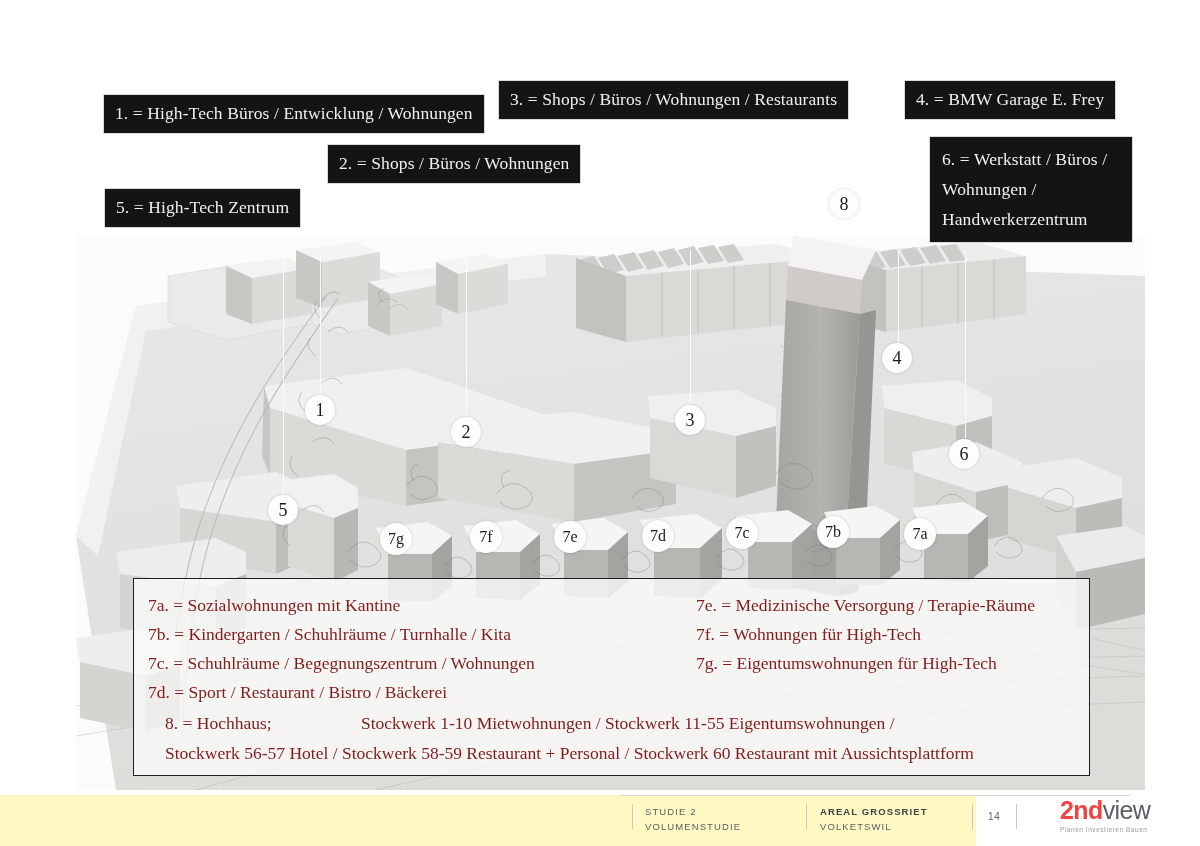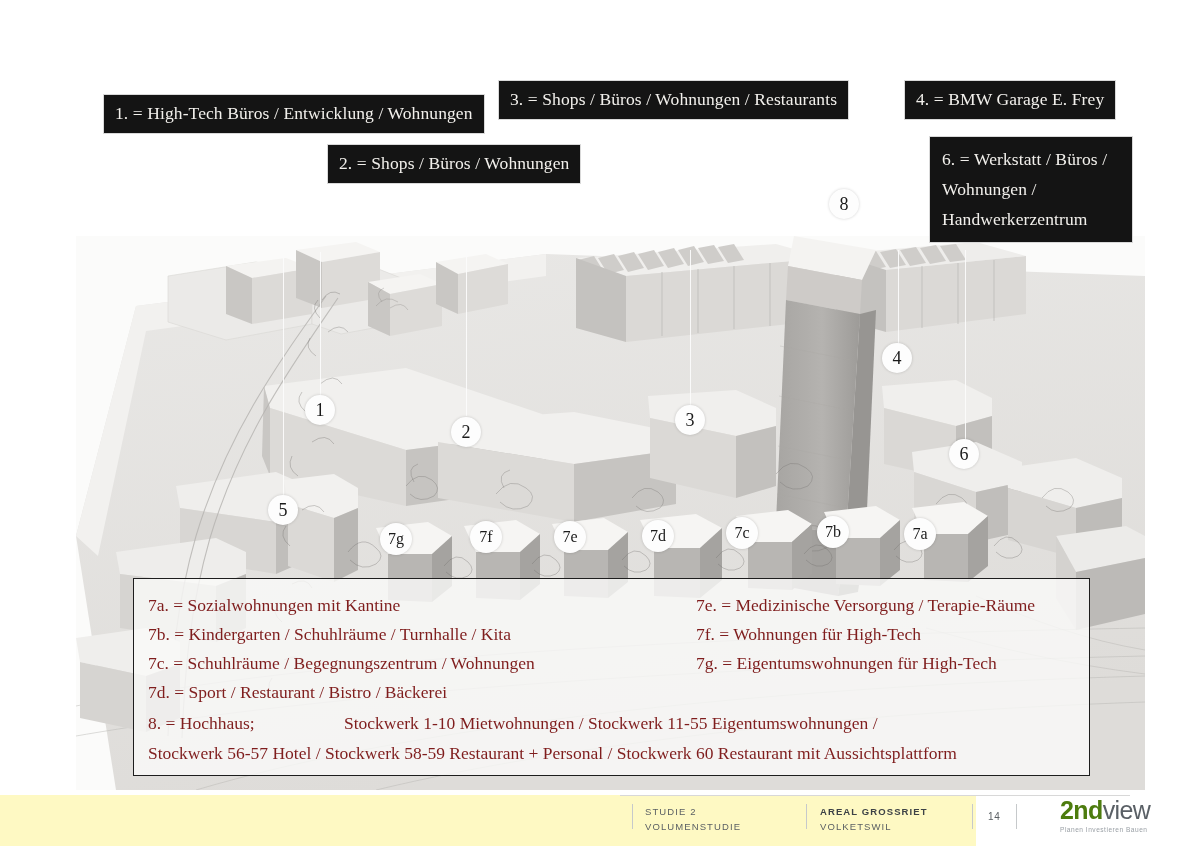--- a/index.html
+++ b/index.html
@@ -49,37 +49,37 @@
     box-sizing:border-box;
     padding:12px 14px 10px 14px;
   }
   .legend .cols{display:flex;gap:0;}
   .legend .col{display:flex;flex-direction:column;}
   .legend .col.left{width:548px;}
   .legend .col.right{width:auto;}
   .legend .row{
     font-size:17.5px;color:#7f1d1d;line-height:1.66;white-space:nowrap;
   }
-  .legend .tall{margin-top:2px;}
+  .legend .tall{margin-top:2px;margin-left:17px;}
   .legend .tall .row{line-height:1.70;}
   .hoch{display:flex;}
   .hoch .lbl{width:196px;flex:none;}
 
   
   .footer{
     position:absolute;left:0;top:795px;width:976px;height:51px;background:#fef9c3;
     font-family:"Liberation Sans", sans-serif;
   }
   .frule{position:absolute;left:620px;top:0;width:510px;height:1px;background:#d8d8d8;}
   .fitem{position:absolute;top:10px;color:#5a5f63;font-size:9.5px;letter-spacing:1.1px;line-height:1.55;}
   .fitem .b{font-weight:bold;color:#3d4246;}
   .fbar{position:absolute;top:9px;width:1px;height:25px;background:#c6c9cb;}
   .logo{position:absolute;left:1060px;top:798px;font-family:"Liberation Sans", sans-serif;}
   .logo .lt{font-size:25px;letter-spacing:-.6px;line-height:1;}
-  .logo .lt .a{color:#4d7c0f;font-weight:bold;}
+  .logo .lt .a{color:#ef4444;font-weight:bold;}
   .logo .lt .b{color:#5a6066;font-weight:normal;}
   .logo .tag{font-size:6.6px;color:#9aa0a6;letter-spacing:.5px;margin-top:3px;}
   .pg{position:absolute;top:16px;color:#5a5f63;font-size:10px;letter-spacing:.6px;}
 </style>
 </head>
 <body>
 
 <div id="slide">
 
   <div class="photo">
@@ -340,20 +340,23 @@
   </div>
   <div class="cap" style="left:328px;top:145px;">
     <span>2. = Shops / Büros / Wohnungen</span>
   </div>
   <div class="cap" style="left:499px;top:81px;">
     <span>3. = Shops / Büros / Wohnungen  / Restaurants</span>
   </div>
   <div class="cap" style="left:905px;top:81px;">
     <span>4. = BMW Garage E. Frey</span>
   </div>
+  <div class="cap" style="left:105px;top:189px;">
+    <span>5. = High-Tech Zentrum</span>
+  </div>
   <div class="cap multi" style="left:930px;top:137px;width:178px;">
     <div>6. = Werkstatt / Büros /</div>
     <div>Wohnungen /</div>
     <div>Handwerkerzentrum</div>
   </div>
 
   <div class="marker m-lg" style="left:844px;top:204px;">
     <span>8</span>
   </div>
   <div class="marker m-lg" style="left:897px;top:358px;">

